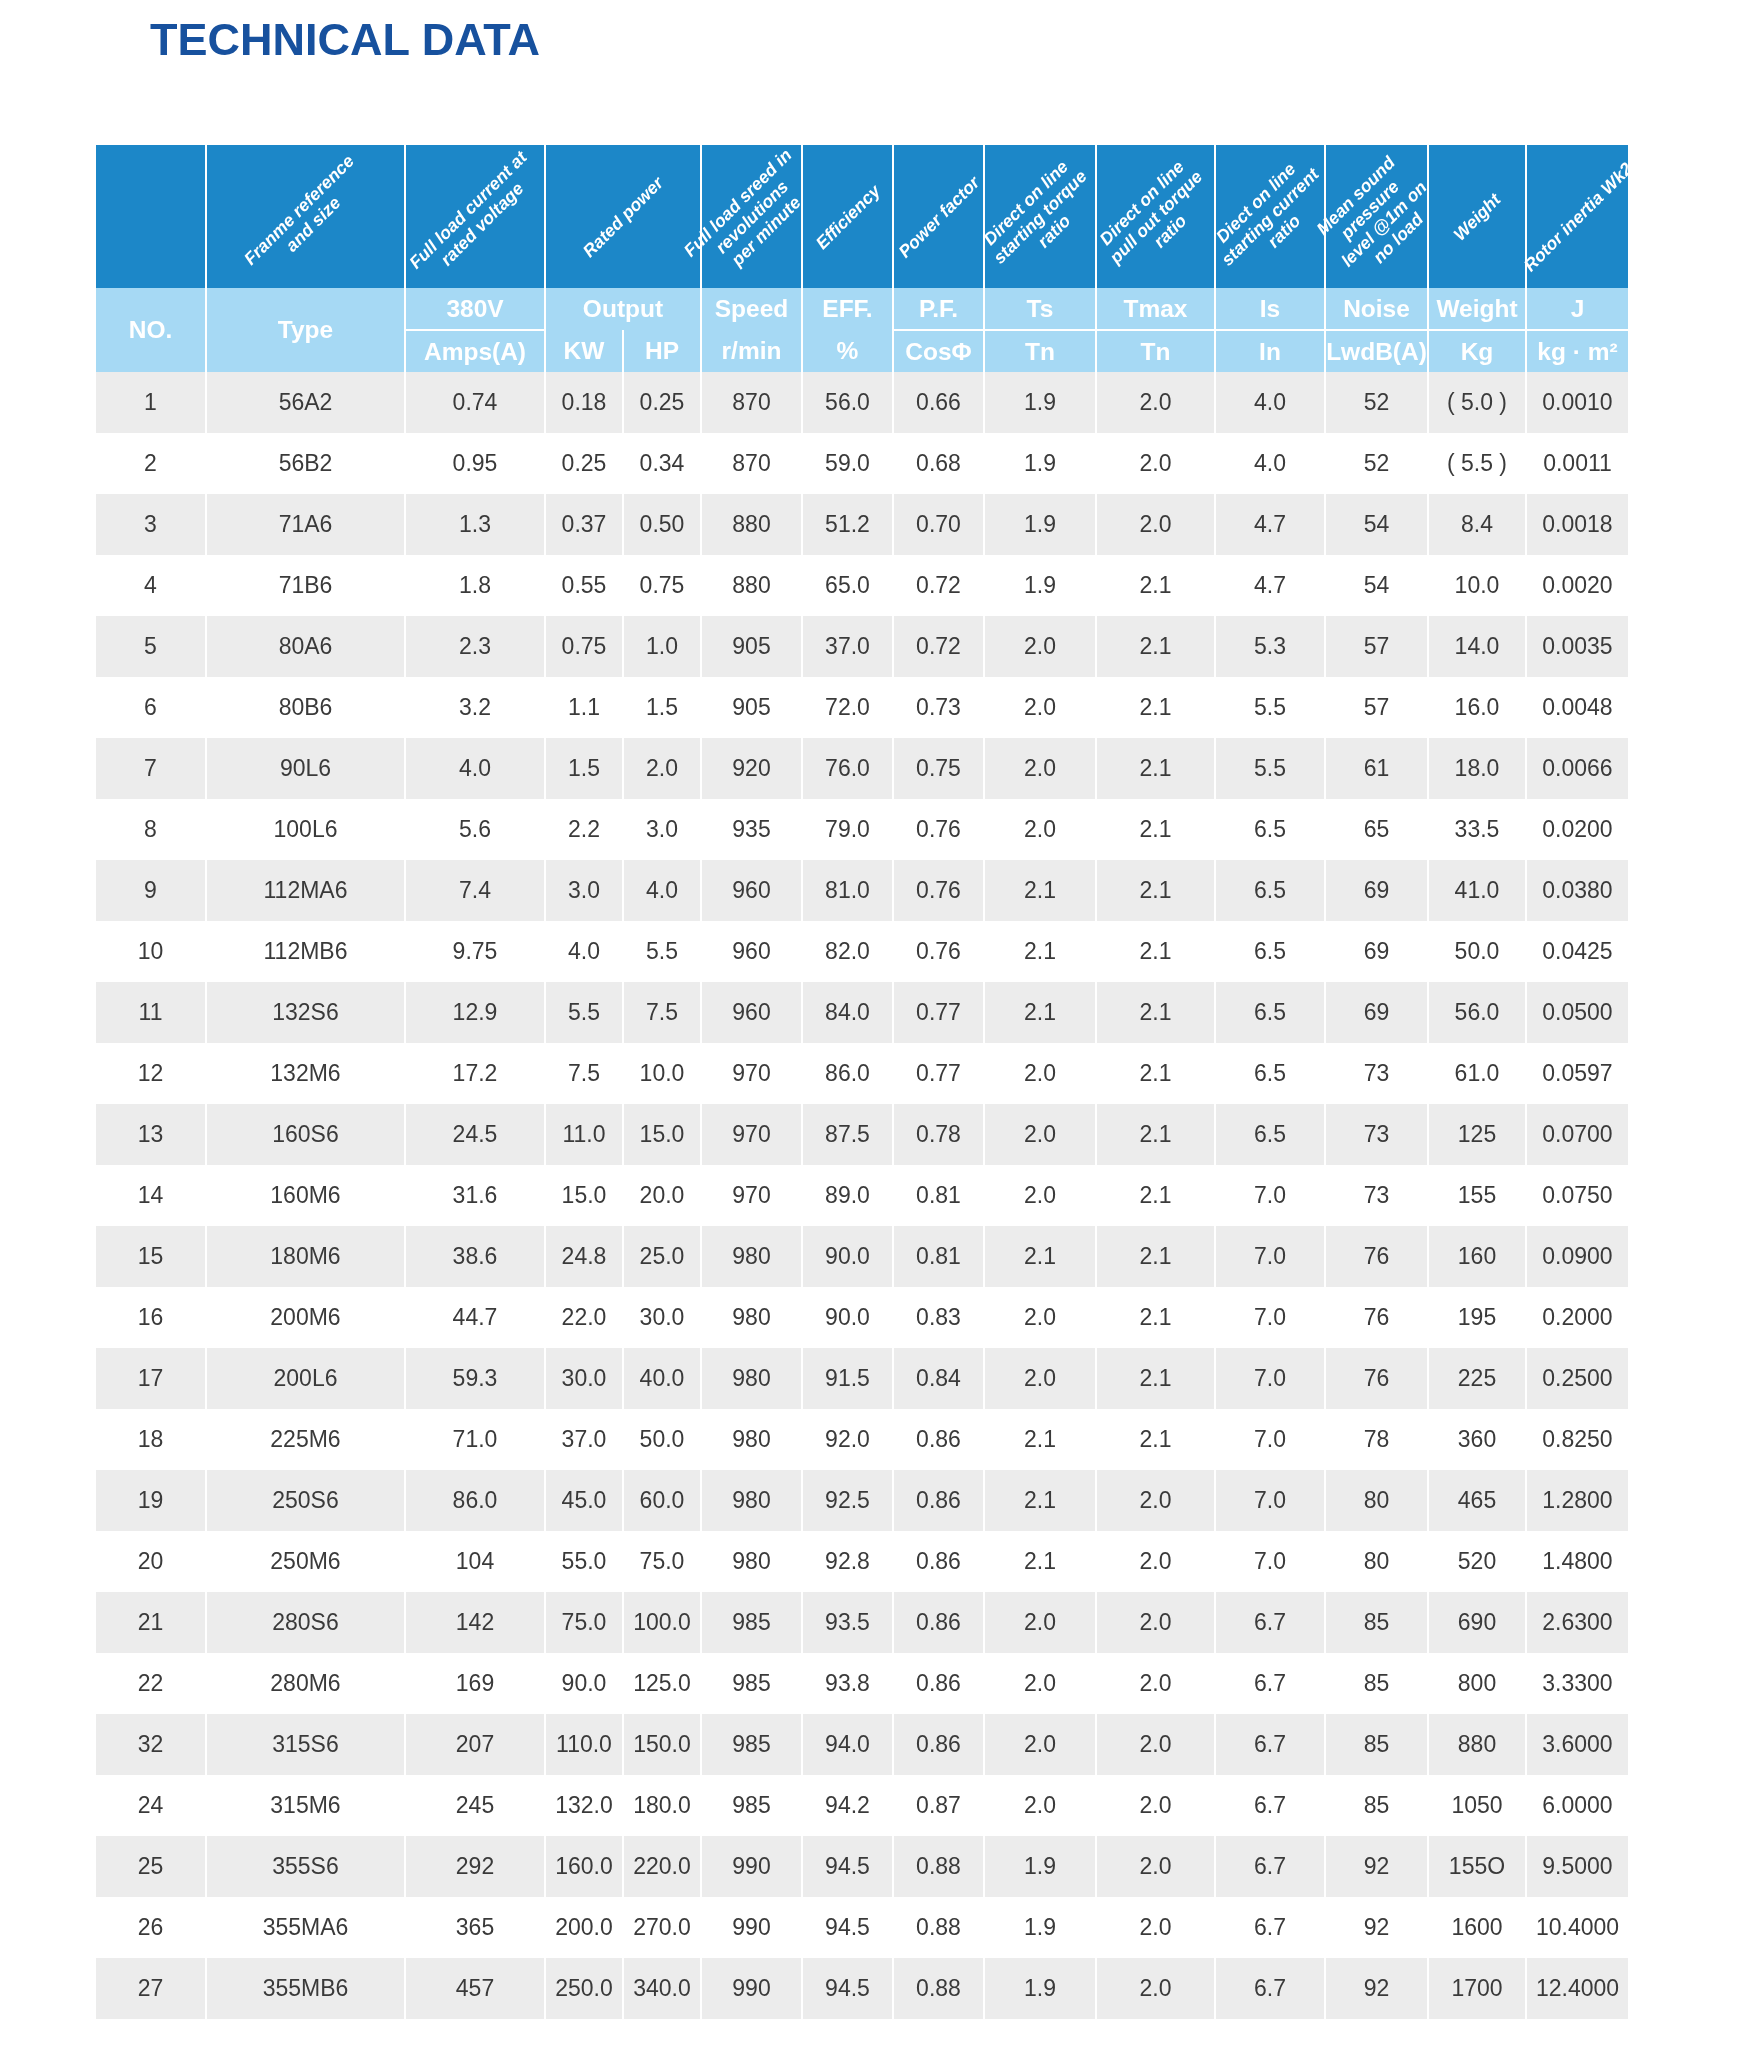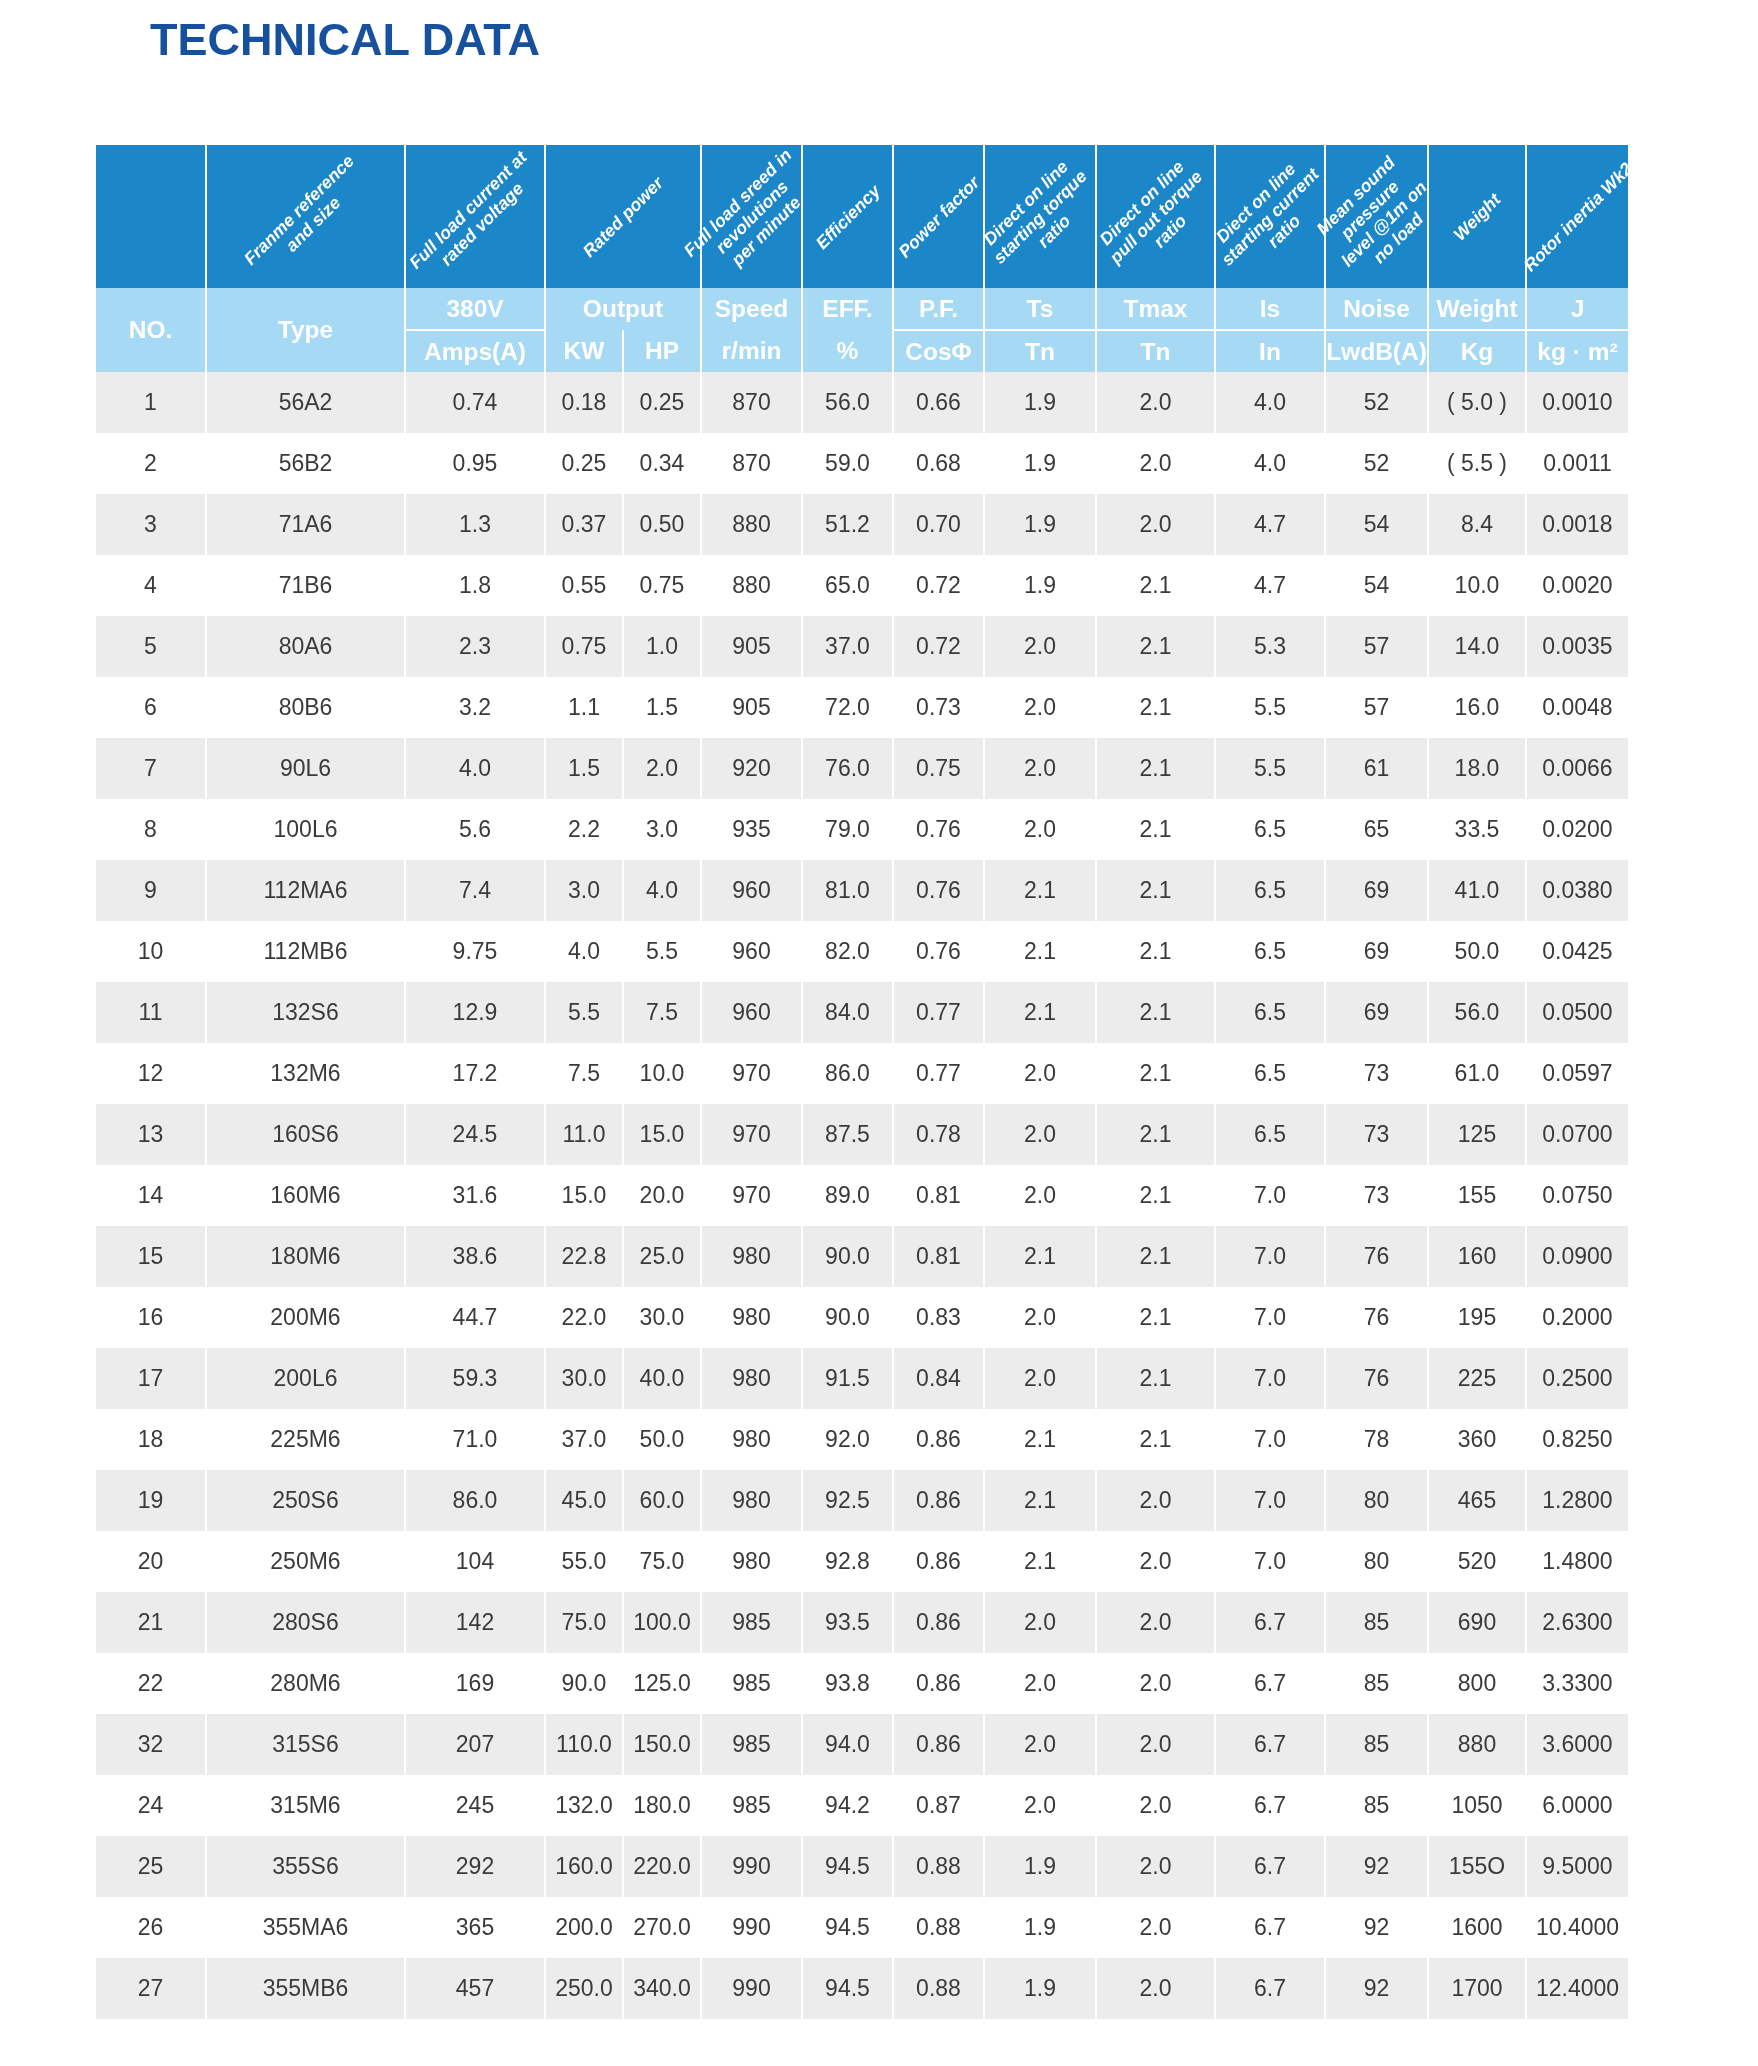--- a/index.html
+++ b/index.html
@@ -363,21 +363,21 @@
           <td>2.1</td>
           <td>7.0</td>
           <td>73</td>
           <td>155</td>
           <td>0.0750</td>
         </tr>
         <tr>
           <td>15</td>
           <td>180M6</td>
           <td>38.6</td>
-          <td>22.8</td>
+          <td>24.8</td>
           <td>25.0</td>
           <td>980</td>
           <td>90.0</td>
           <td>0.81</td>
           <td>2.1</td>
           <td>2.1</td>
           <td>7.0</td>
           <td>76</td>
           <td>160</td>
           <td>0.0900</td>

